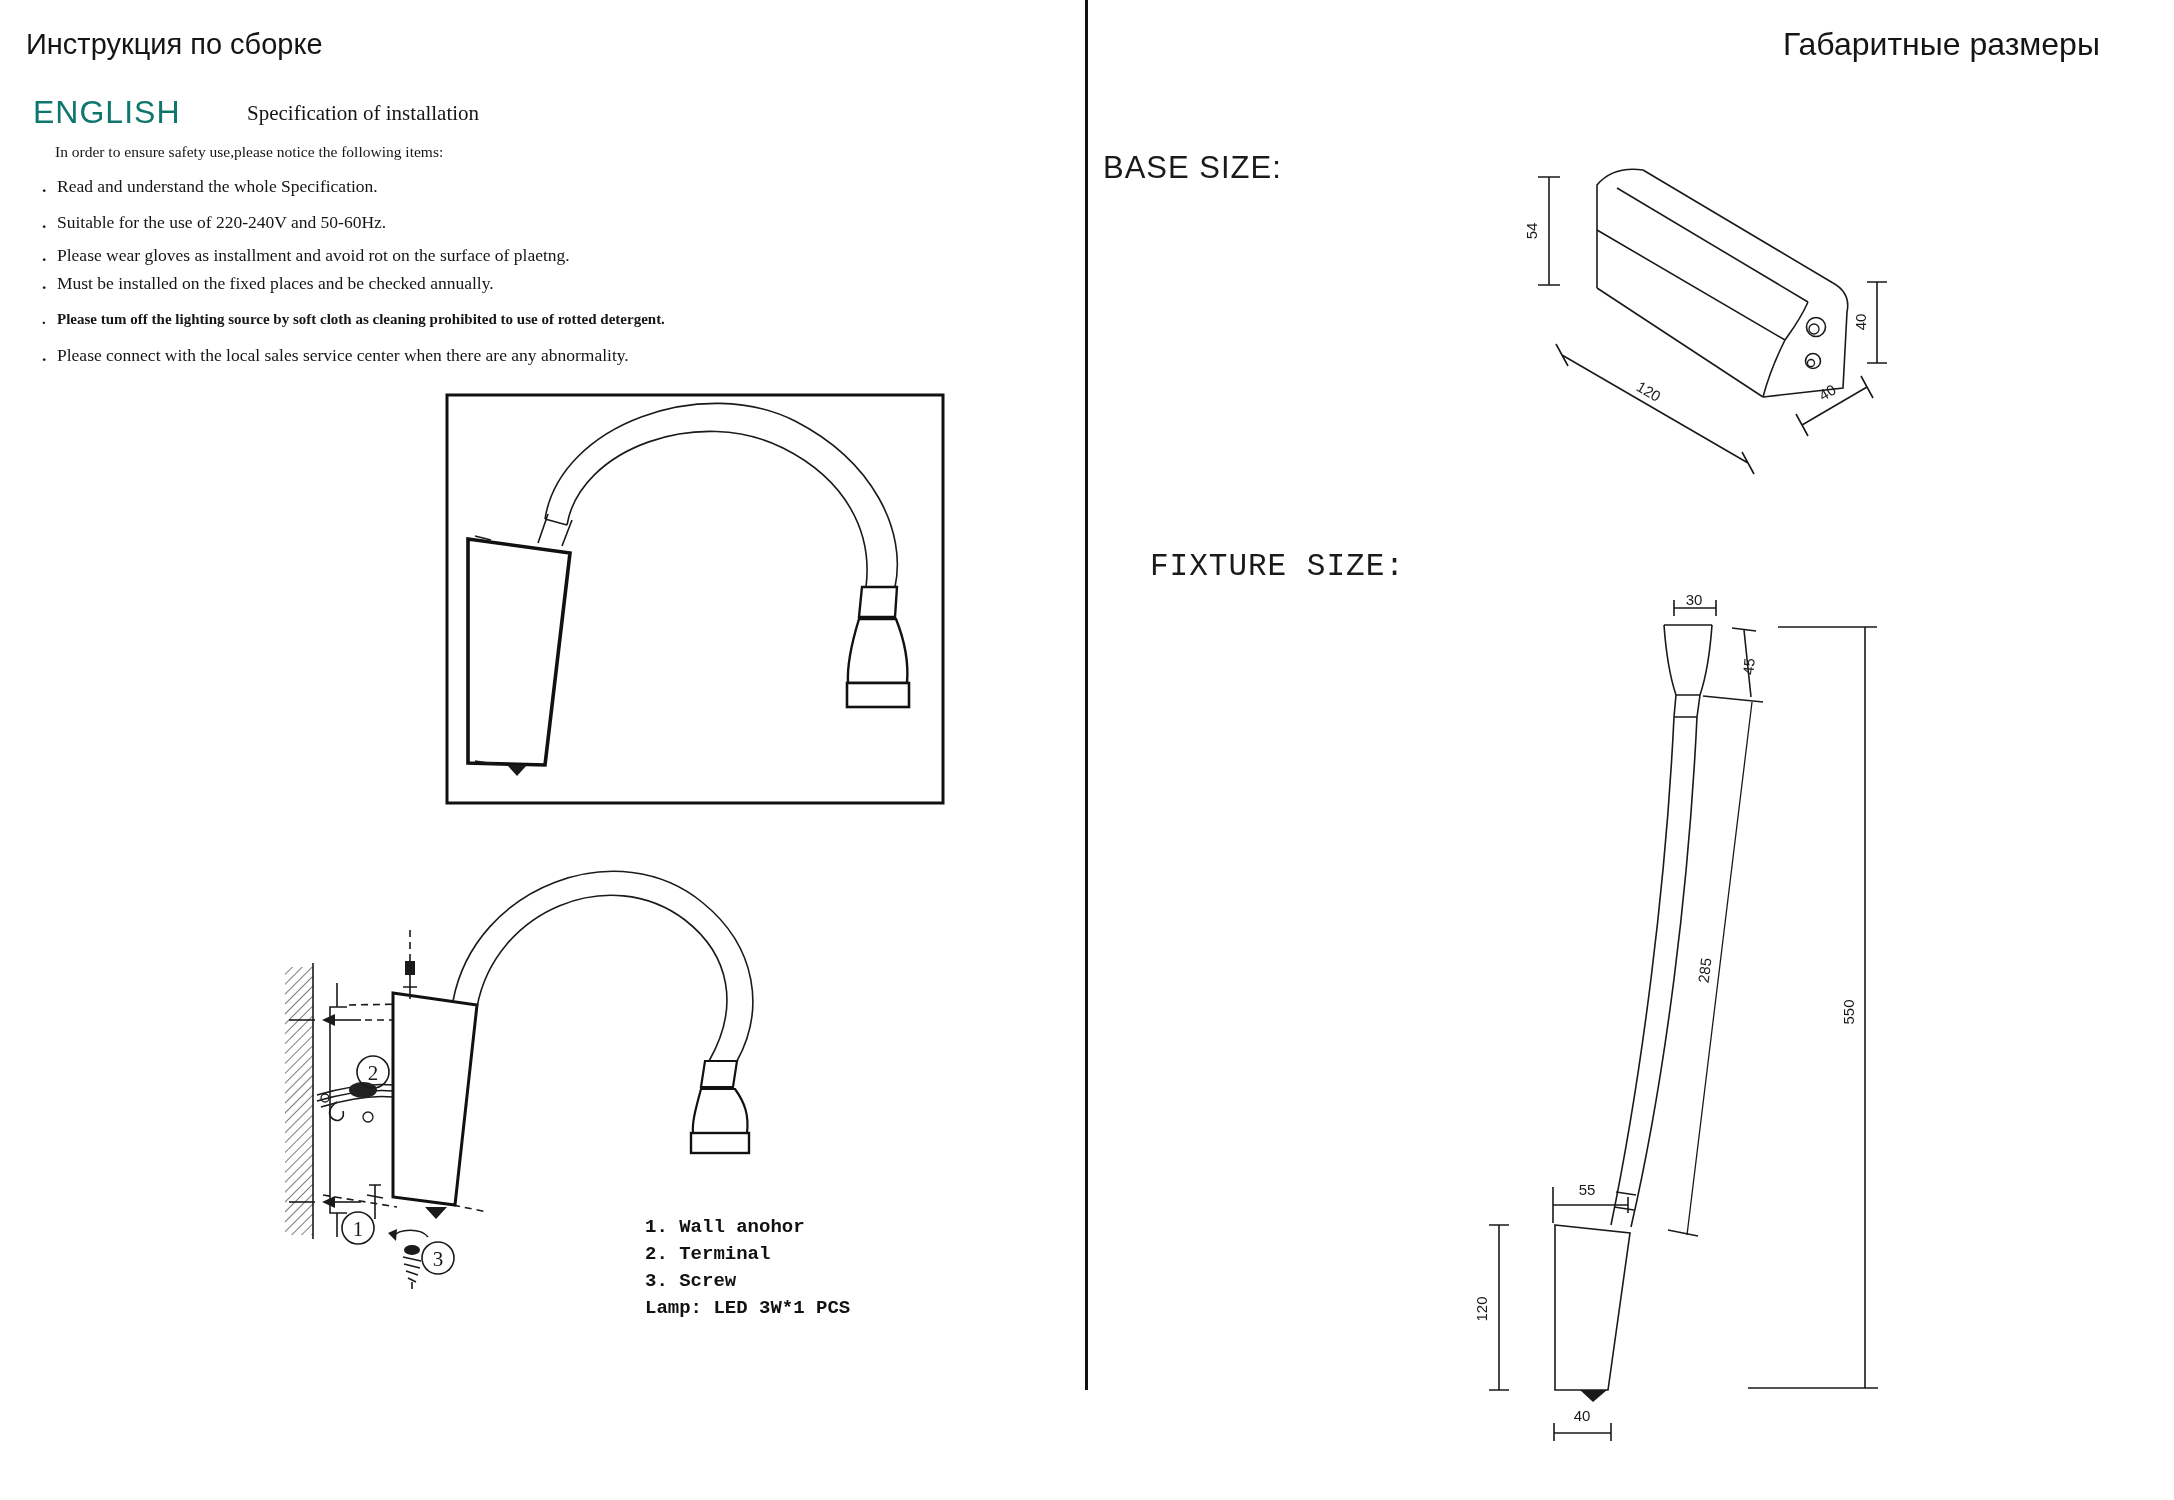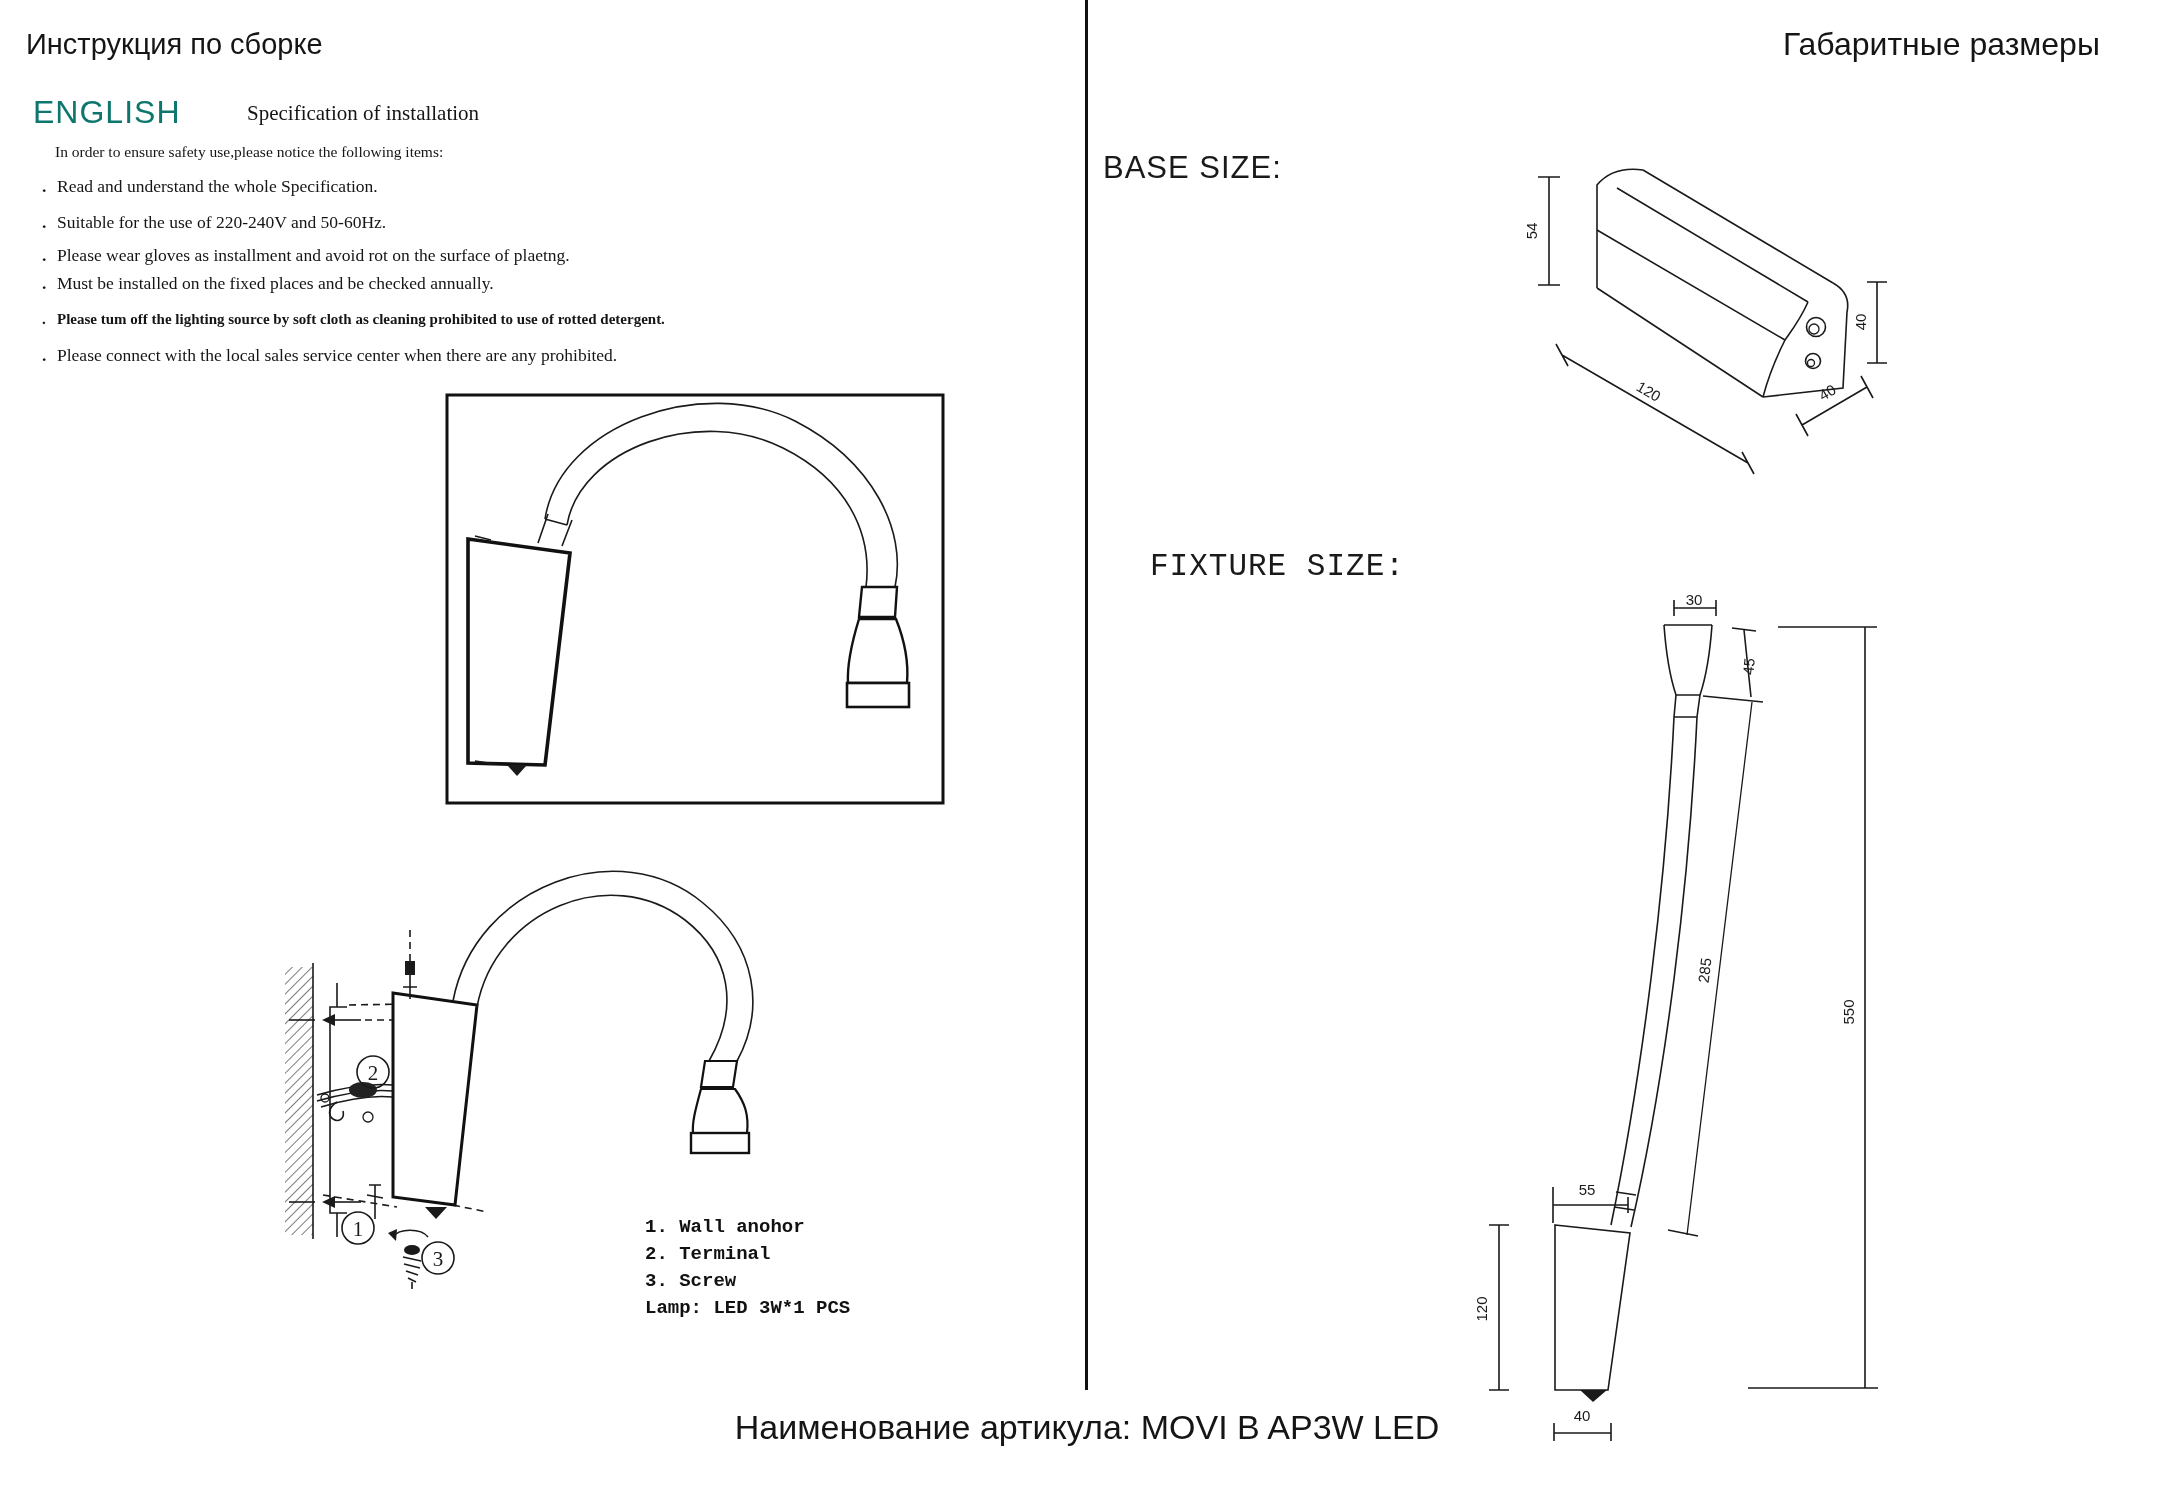--- a/index.html
+++ b/index.html
@@ -56,21 +56,21 @@
   <div class="abs ser bullet-row b3">
     <span class="mark">.</span><span>Please wear gloves as installment and avoid rot on the surface of plaetng.</span>
   </div>
   <div class="abs ser bullet-row b4">
     <span class="mark">.</span><span>Must be installed on the fixed places and be checked annually.</span>
   </div>
   <div class="abs ser bullet-row b5">
     <span class="mark">.</span><span>Please tum off the lighting source by soft cloth as cleaning prohibited to use of rotted detergent.</span>
   </div>
   <div class="abs ser bullet-row b6">
-    <span class="mark">.</span><span>Please connect with the local sales service center when there are any prohibited.</span>
+    <span class="mark">.</span><span>Please connect with the local sales service center when there are any abnormality.</span>
   </div>
 
   <svg class="abs" style="left:445px;top:393px;" width="500" height="412" viewBox="0 0 500 412">
     <rect x="2" y="2" width="496" height="408" fill="none" stroke="#111" stroke-width="3"></rect>
 
     <polygon points="23,146 125,160 100,372 23,370" fill="#fff" stroke="#111" stroke-width="3.6"></polygon>
     <path class="thin" d="M 30,143 L 46,147 M 30,368 L 50,371"></path>
     <polygon class="blk" points="62,372 82,372 72,383"></polygon>
 
     <path class="ln" stroke-width="2.4" d="M 100,126 C 115,30 260,-18 350,28 C 428,68 462,138 450,194"></path>
@@ -248,15 +248,14 @@
       <path class="ln" d="M 29,650 L 29,815 M 19,650 L 39,650 M 19,815 L 39,815"></path>
       <text x="17" y="734" text-anchor="middle" transform="rotate(-90 17 734)">120</text>
     </g>
 
     <g>
       <text x="112" y="846" text-anchor="middle">40</text>
       <path class="ln" d="M 84,858 L 141,858 M 84,848 L 84,866 M 141,848 L 141,866"></path>
     </g>
   </svg>
 
-  <div class="abs footer">Наименование артикула: MOVI B AP3W LED</div>
 
 </div>
 
 </body></html>

